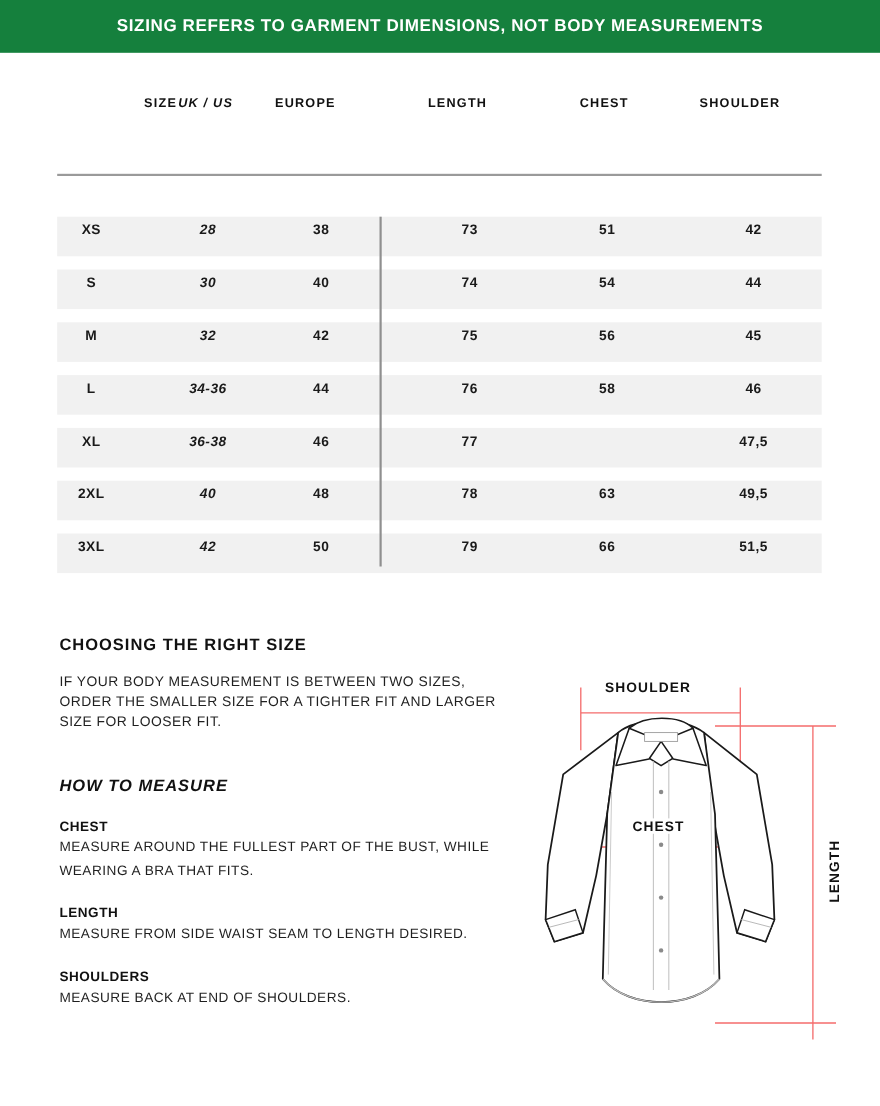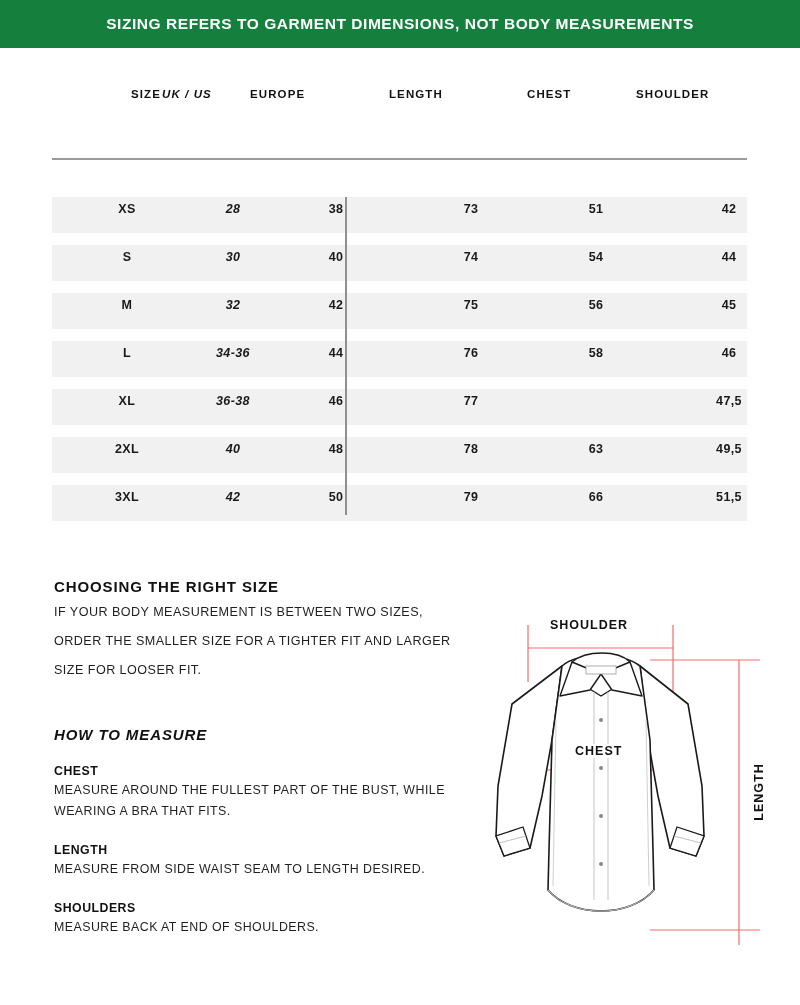--- a/index.html
+++ b/index.html
@@ -54,21 +54,20 @@
     height: 36px; width: 695px;
     background: #f1f1f1;
     margin-bottom: 12px;
   }
   .cell {
     position: absolute; top: 0; height: 24px;
     display: flex; align-items: center;
     font-size: 12.5px; font-weight: bold;
     color: #1a1a1a;
     letter-spacing: 0.4px;
-    margin-left: 44px;
   }
   .cell.c0 { left: 0;    width: 62px; justify-content: center; }
   .cell.c1 { left: 92px; width: 90px; justify-content: center; font-style: italic; }
   .cell.c2 { left: 195px;width: 90px; justify-content: center; }
   .cell.c3 { left: 330px;width: 90px; justify-content: center; }
   .cell.c4 { left: 455px;width: 90px; justify-content: center; text-align: center; }
   .cell.c5 { left: 588px;width: 90px; justify-content: center; }
 
   .v-divider {
     position: absolute; left: 345px; top: 197px;
@@ -76,22 +75,22 @@
     background: #8f8f8f;
   }
 
   
   .info { position: absolute; left: 54px; top: 578px; width: 410px; }
   .h2 {
     font-size: 15px; font-weight: bold;
     letter-spacing: 0.9px; color: #111;
   }
   .para {
-    margin-top: 3px;
-    font-size: 12.6px; line-height: 29px;
+    margin-top: 16px;
+    font-size: 12.6px; line-height: 18px;
     letter-spacing: 0.45px; color: #1f1f1f;
   }
   .h2.second { margin-top: 41px; font-style: italic; }
   .m-block { margin-top: 21px; }
   .m-title {
     font-size: 12.3px; font-weight: bold;
     letter-spacing: 0.5px; color: #111;
   }
   .m-text {
     margin-top: 2px;

